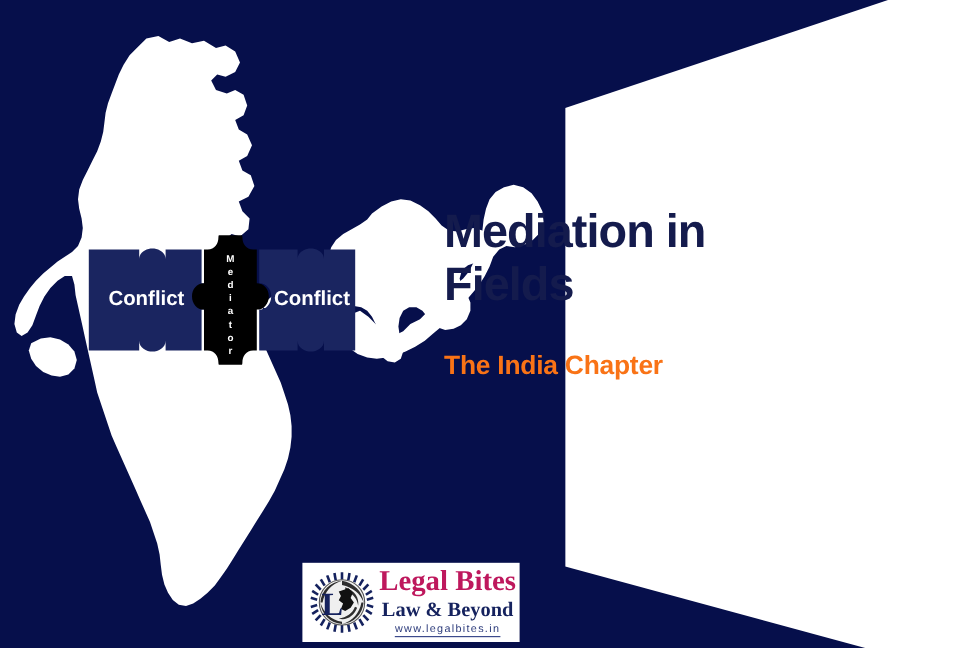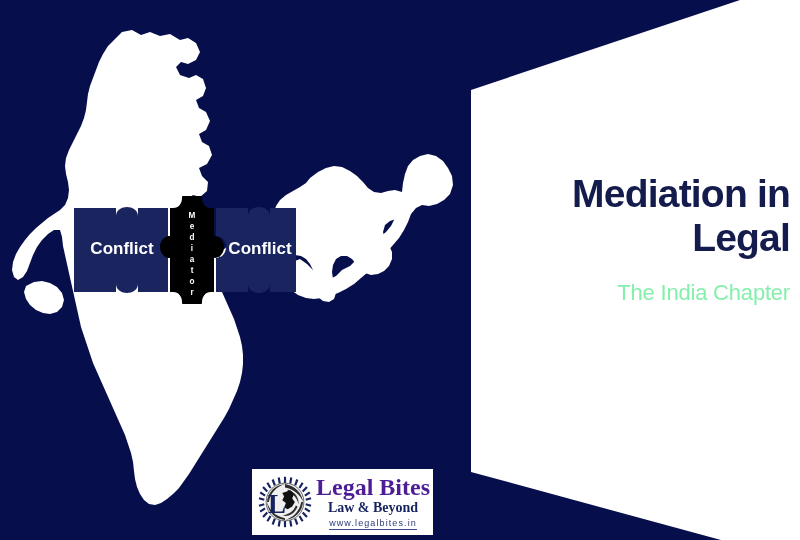--- a/index.html
+++ b/index.html
@@ -63,41 +63,40 @@
     fill: #ffffff;
     letter-spacing: 0px;
   }
 
   
   .title-block {
     position: absolute;
     right: 10px;
     top: 172px;
     width: 420px;
-    text-align: right;
   }
   .title-line {
     display: block;
     font-family: "Liberation Sans", sans-serif;
     font-weight: bold;
     font-size: 39px;
     line-height: 44px;
     letter-spacing: -0.8px;
     color: #141b4d;
     white-space: nowrap;
   }
   .subtitle {
     display: block;
-    margin-top: 20px;
-    font-family: "Liberation Sans", sans-serif;
-    font-weight: normal;
+    margin-top: 32px;
+    font-family: "Liberation Sans", sans-serif;
+    font-weight: bold;
     font-size: 22px;
     line-height: 26px;
     letter-spacing: -0.2px;
-    color: #86efac;
+    color: #f97316;
     white-space: nowrap;
   }
 
   
   .logo-box {
     position: absolute;
     left: 252px;
     top: 469px;
     width: 181px;
     height: 66px;
@@ -114,28 +113,28 @@
     display: flex;
     flex-direction: column;
     align-items: center;
     justify-content: center;
     line-height: 1;
   }
   .logo-name {
     font-family: "Liberation Serif", serif;
     font-weight: bold;
     font-size: 24px;
-    color: #4c1d95;
+    color: #be185d;
     letter-spacing: 0px;
     white-space: nowrap;
   }
   .logo-tag {
     font-family: "Liberation Serif", serif;
     font-weight: bold;
-    font-size: 14px;
+    font-size: 17px;
     color: #15225e;
     margin-top: 2px;
     white-space: nowrap;
   }
   .logo-url {
     font-family: "Liberation Sans", sans-serif;
     font-weight: normal;
     font-size: 9px;
     color: #2b3a7a;
     letter-spacing: 1.1px;
@@ -250,21 +249,21 @@
         C194,97 188,94 188,88 L188,96 L156,96 L156,62
         C162,62 166,57 166,51 C166,45 162,40 156,40 Z"></path>
       <text class="piece-label" x="200" y="58" text-anchor="middle">Conflict</text>
     </svg>
   </div>
 
   <div class="white-panel"></div>
 
   <div class="title-block">
     <span class="title-line">Mediation in</span>
-    <span class="title-line">Legal</span>
+    <span class="title-line">Fields</span>
     <span class="subtitle">The India Chapter</span>
   </div>
 
   <div class="logo-box">
     <div class="logo-emblem">
       <svg viewBox="0 0 60 60" xmlns="http://www.w3.org/2000/svg">
         <g stroke="#15225e" stroke-width="2.4">
           <line x1="30" y1="2" x2="30" y2="9"></line>
           <line x1="37" y1="2.8" x2="35.8" y2="9.6"></line>
           <line x1="43.7" y1="5" x2="41.3" y2="11.4"></line>

